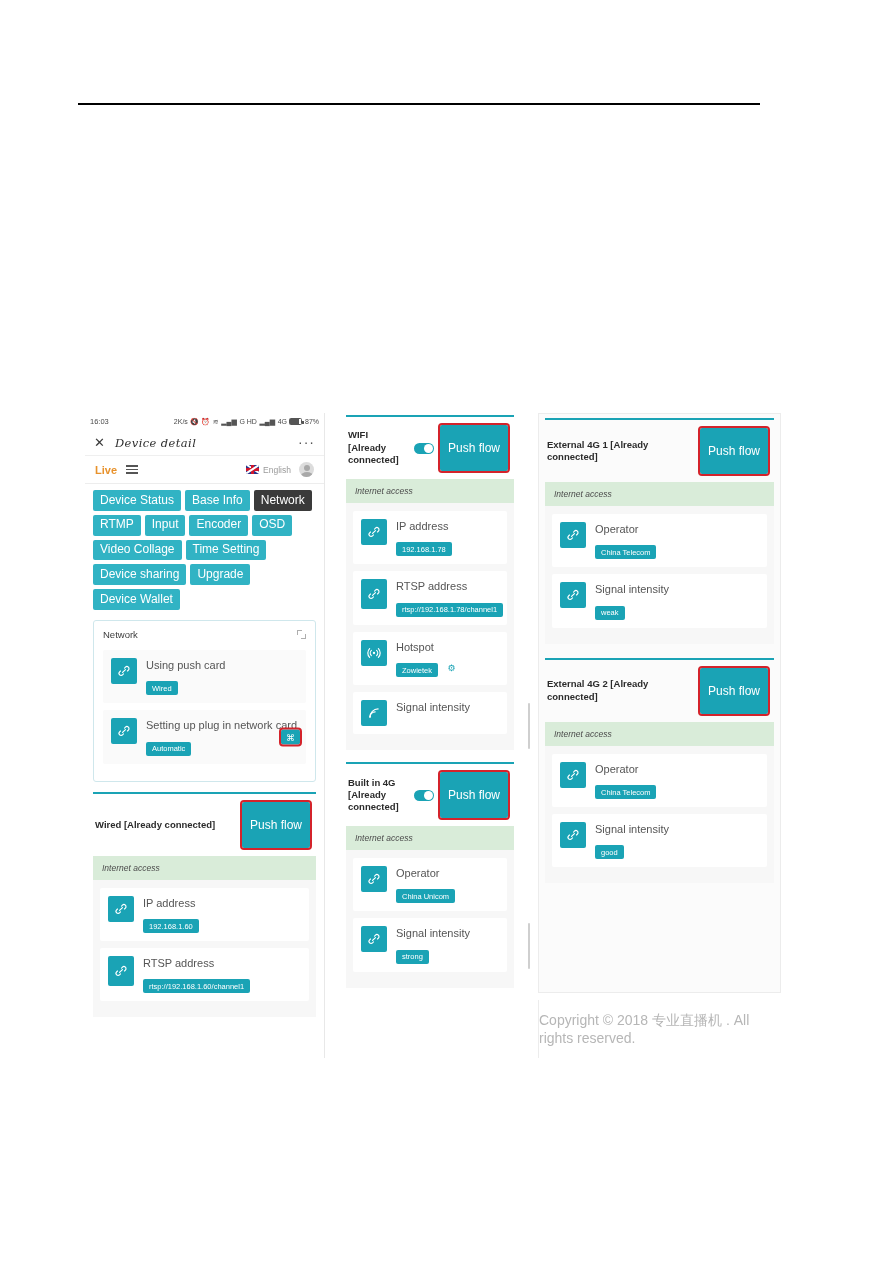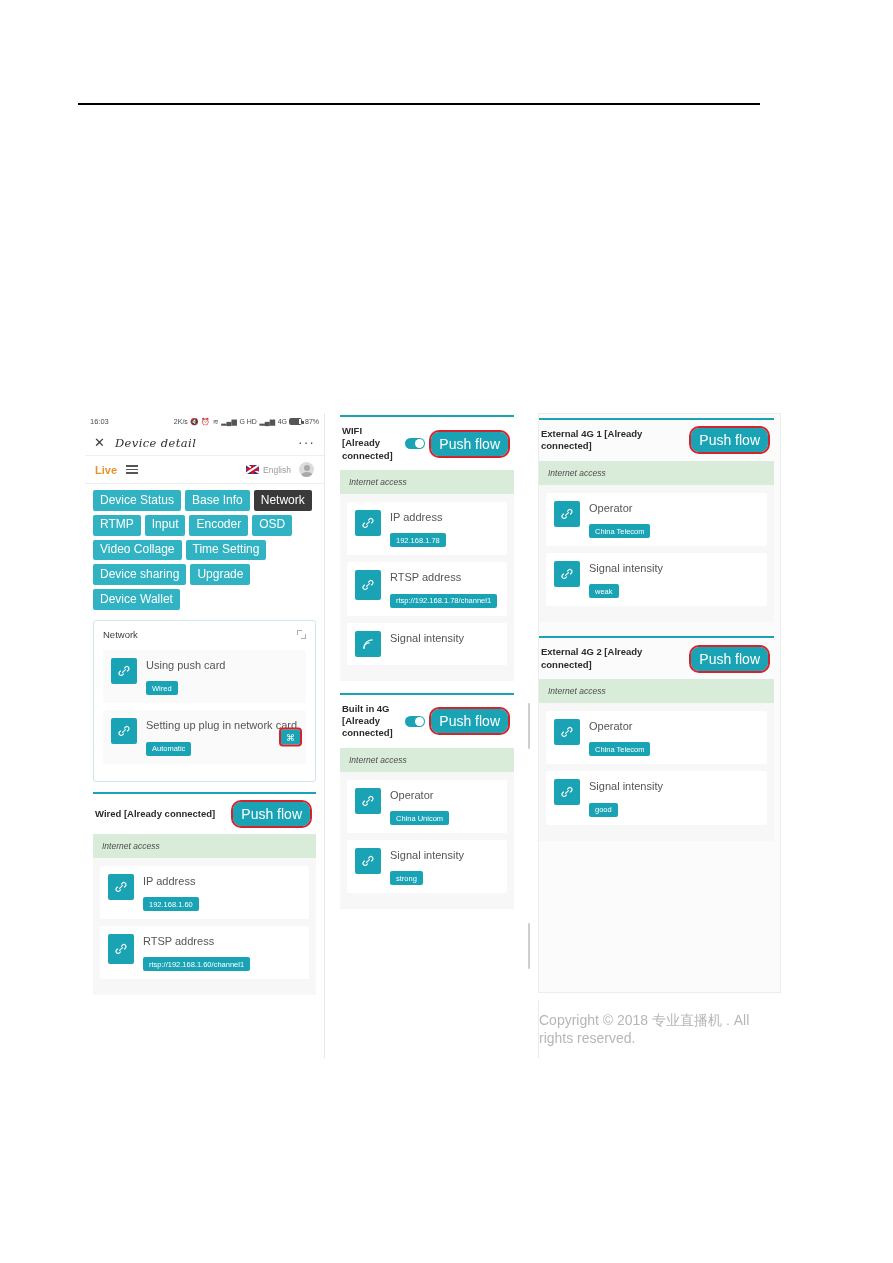--- a/index.html
+++ b/index.html
@@ -113,42 +113,42 @@
     outline: 2px solid #d4232b;
   }
 
   .sect { margin: 10px 8px 0; border-top: 2px solid #1aa3b5; }
   .sect-head {
     display:flex; align-items: center; justify-content: space-between; gap:6px;
     padding: 8px 6px 8px 2px;
   }
   .sect-title { font-size: 9.5px; font-weight: 700; color: #2b2b2b; line-height: 1.3; }
   .pushbtn {
-    background: #1aa3b5; color:#fff; font-size: 14px; padding: 4px 8px; border-radius: 8px;
+    background: #1aa3b5; color:#fff; font-size: 12px; padding: 16px 8px; border-radius: 2px;
     outline: 2px solid #d4232b; white-space: nowrap;
   }
   .inetbar {
     background: #d9ecd9; color: #4b4b4b; font-size: 8.5px; padding: 7px 9px; font-style: italic;
   }
   .sect-body { background: #f7f7f7; padding: 8px 7px 9px; }
 
   .toggle {
     width: 20px; height: 11px; border-radius: 6px; background: #1aa3b5; position: relative; flex:none;
   }
   .toggle::after {
     content:""; position:absolute; right: 1px; top: 1px; width: 9px; height: 9px;
     border-radius: 50%; background: #fff;
   }
 
   
   .col2 {
     position: absolute; left: 340px; top: 413px; width: 180px; height: 645px;
     background: #ffffff; overflow: hidden;
   }
-  .col2 .sect, .col3 .sect { margin-left: 0; margin-right: 6px; }
+  .col2 .sect, .col3 .sect { margin-left: 6px; margin-right: 6px; }
   .scroll-track {
     position: absolute; left: 528px; top: 413px; width: 2px; height: 645px; background: transparent;
   }
   .scroll-thumb { position:absolute; left:0; width:2px; background:#cfcfcf; border-radius:1px; }
 
   
   .col3 {
     position: absolute; left: 538px; top: 413px; width: 243px; height: 580px;
     background: #fbfbfb; border: 1px solid #ececec; overflow: hidden;
   }
@@ -326,20 +326,36 @@
             </svg>
           </span>
           <span class="rowbody">
             <span class="rowlabel" style="display:block">RTSP address</span>
             <span class="val">rtsp://192.168.1.78/channel1</span>
           </span>
         </div>
         <div class="row plain">
           <span class="icobox">
             <svg viewBox="0 0 24 24" fill="none" stroke="#fff" stroke-width="2" stroke-linecap="round">
+              <circle cx="12" cy="12" r="2" fill="#fff" stroke="none"></circle>
+              <path d="M7.5 7.5a6.4 6.4 0 000 9"></path>
+                <path d="M16.5 7.5a6.4 6.4 0 010 9"></path>
+              <path d="M4.5 4.5a10.6 10.6 0 000 15"></path>
+                <path d="M19.5 4.5a10.6 10.6 0 010 15"></path>
+            </svg>
+          </span>
+          <span class="rowbody">
+            <span class="rowlabel" style="display:block">Hotspot</span>
+            <span class="val">Zowietek</span>
+            <span style="display:inline-block;margin-left:5px;color:#1aa3b5;font-size:9px;vertical-align:middle">⚙</span>
+          </span>
+        </div>
+        <div class="row plain">
+          <span class="icobox">
+            <svg viewBox="0 0 24 24" fill="none" stroke="#fff" stroke-width="2" stroke-linecap="round">
               <path d="M5 19a14 14 0 0114-14"></path>
                 <path d="M5 19a9 9 0 019-9"></path>
               <circle cx="5.5" cy="18.5" r="1.4" fill="#fff" stroke="none"></circle>
             </svg>
           </span>
           <span class="rowbody">
             <span class="rowlabel" style="display:block;margin-bottom:0">Signal intensity</span>
           </span>
         </div>
       </div>

